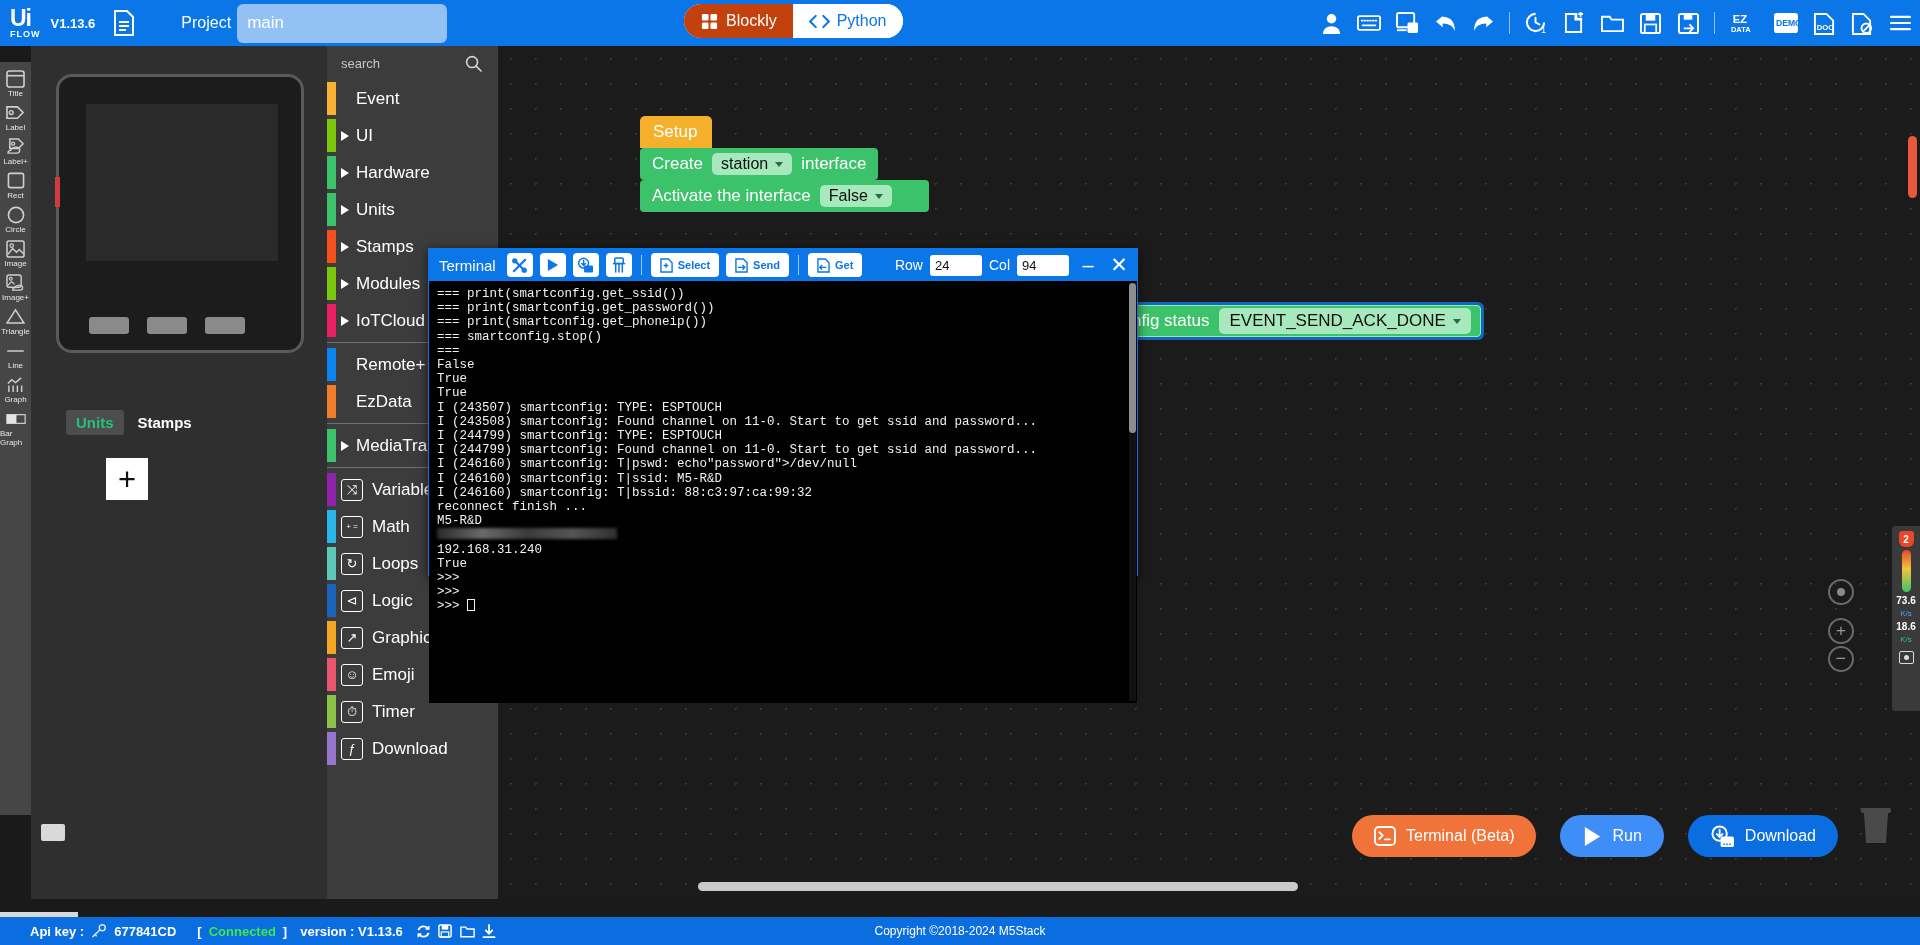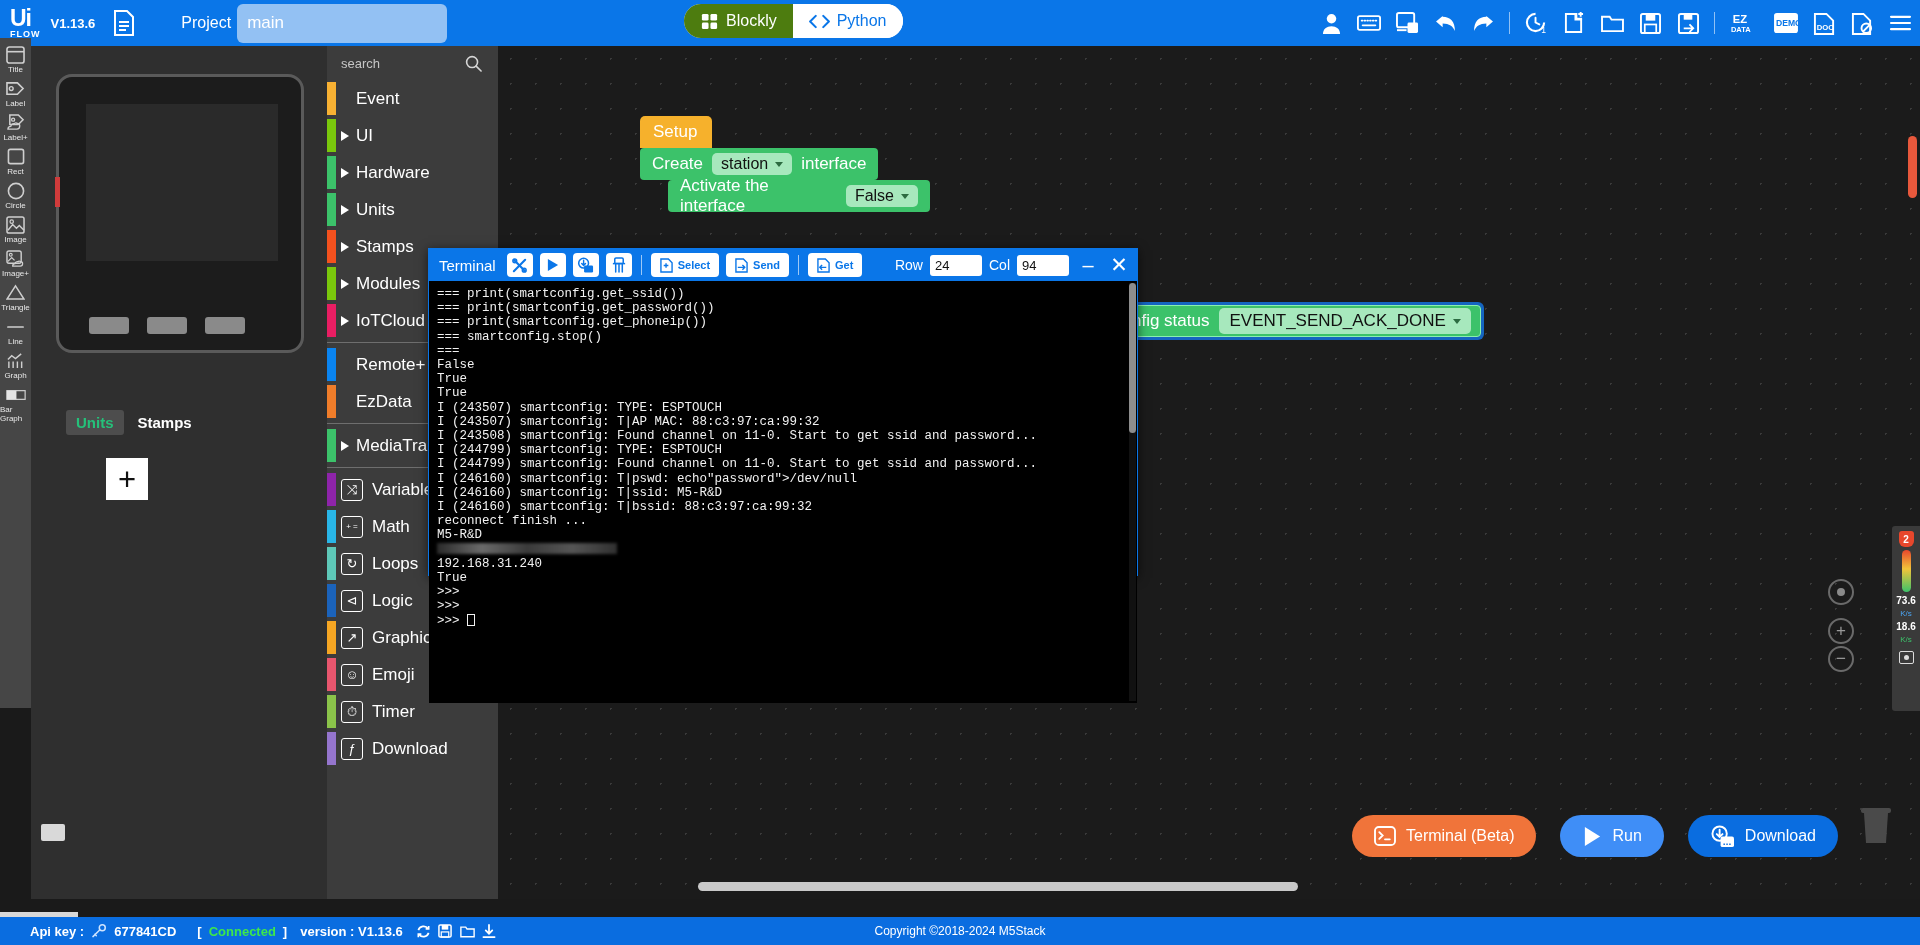--- a/index.html
+++ b/index.html
@@ -35,29 +35,29 @@
   }
   .mode-switch {
     position: absolute; left: 684px; top: 4px;
     height: 34px; display: flex; align-items: center;
     background: #ffffff; border-radius: 18px; overflow: hidden;
   }
   .mode-btn {
     height: 34px; display: flex; align-items: center; gap: 7px;
     padding: 0 16px; font-size: 16px; cursor: pointer;
   }
-  .mode-btn.active { background: #4d7c0f; color: #fff; }
+  .mode-btn.active { background: #c2410c; color: #fff; }
   .mode-btn.inactive { background: #fff; color: #0a76e8; }
   .tb-icons { position: absolute; right: 8px; top: 0; height: 46px; display: flex; align-items: center; gap: 14px; }
   .tb-ic { width: 24px; height: 24px; display: flex; align-items: center; justify-content: center; cursor: pointer; }
   .tb-sep { width: 1px; height: 22px; background: rgba(255,255,255,.55); }
 
   
   .rail {
-    position: absolute; left: 0; top: 38px; width: 31px; height: 670px;
+    position: absolute; left: 0; top: 62px; width: 31px; height: 753px;
     background: #464646;
     padding-top: 4px;
   }
   .rail-item {
     width: 31px; padding: 3px 0 2px; display: flex; flex-direction: column;
     align-items: center; cursor: pointer; gap: 1px;
   }
   .rail-label { color: #e8e8e8; font-size: 8px; line-height: 9px; }
   .rail-gl { width: 20px; height: 19px; display:flex; align-items:center; justify-content:center;}
   .hide-ui {
@@ -140,21 +140,21 @@
   .blk-setup {
     left: 142px; top: 70px; width: 72px; height: 32px;
     background: #f6b12c; border-radius: 5px 5px 0 0;
     display: flex; align-items: center; padding-left: 13px;
   }
   .blk-green {
     background: #3cc26a; border-radius: 4px;
     display: flex; align-items: center; gap: 9px; padding: 0 12px;
   }
   .blk-c1 { left: 142px; top: 102px; width: 238px; height: 32px; }
-  .blk-c2 { left: 142px; top: 134px; width: 262px; height: 32px; margin-left: 28px; }
+  .blk-c2 { left: 142px; top: 134px; width: 289px; height: 32px; }
   .dd {
     background: #a7e8bd; color: #111; border-radius: 5px;
     padding: 2px 9px; display: flex; align-items: center; gap: 7px; font-size: 16px;
   }
   .dd .caret { width: 0; height: 0; border-top: 5px solid #2c6b41;
     border-left: 4px solid transparent; border-right: 4px solid transparent; }
   .blk-sel {
     position: absolute; left: 600px; top: 256px; height: 38px;
     background: #1565c0; border-radius: 6px; padding: 3px;
   }
@@ -805,21 +805,20 @@
       <div id="term-lines">
           <div class="term-line">=== print(smartconfig.get_ssid())</div>
           <div class="term-line">=== print(smartconfig.get_password())</div>
           <div class="term-line">=== print(smartconfig.get_phoneip())</div>
           <div class="term-line">=== smartconfig.stop()</div>
           <div class="term-line">===</div>
           <div class="term-line">False</div>
           <div class="term-line">True</div>
           <div class="term-line">True</div>
           <div class="term-line">I (243507) smartconfig: TYPE: ESPTOUCH</div>
-          <div class="term-line">I (243507) smartconfig: T|AP MAC: 88:c3:97:ca:99:32</div>
           <div class="term-line">I (243508) smartconfig: Found channel on 11-0. Start to get ssid and password...</div>
           <div class="term-line">I (244799) smartconfig: TYPE: ESPTOUCH</div>
           <div class="term-line">I (244799) smartconfig: Found channel on 11-0. Start to get ssid and password...</div>
           <div class="term-line">I (246160) smartconfig: T|pswd: echo"password"&gt;/dev/null</div>
           <div class="term-line">I (246160) smartconfig: T|ssid: M5-R&amp;D</div>
           <div class="term-line">I (246160) smartconfig: T|bssid: 88:c3:97:ca:99:32</div>
           <div class="term-line">reconnect finish ...</div>
           <div class="term-line">M5-R&amp;D</div>
           <div class="term-line"><span class="redacted"></span></div>
           <div class="term-line">192.168.31.240</div>

